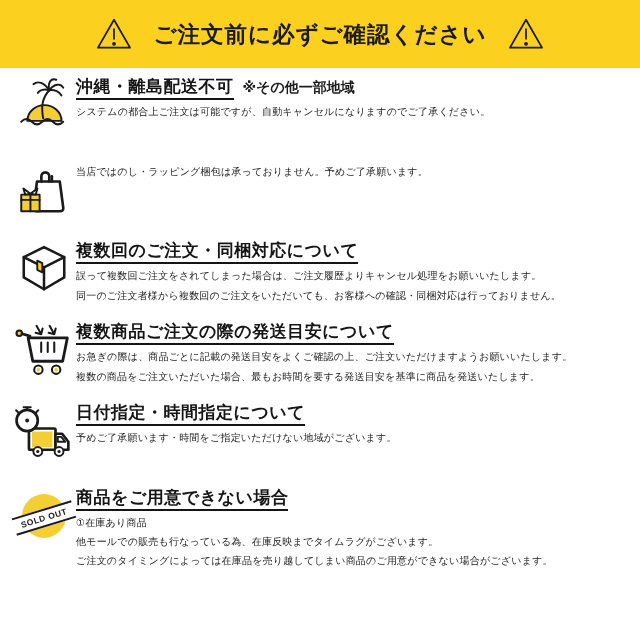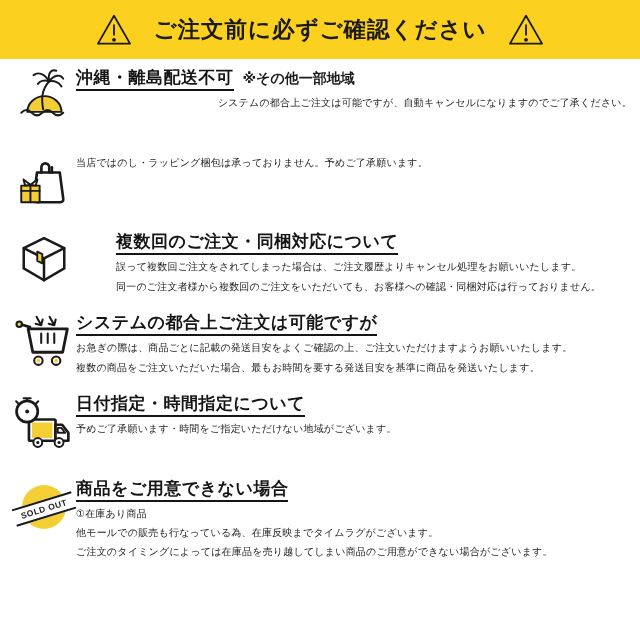--- a/index.html
+++ b/index.html
@@ -3,21 +3,21 @@
 <meta charset="utf-8">
 <style>
   html,body{margin:0;padding:0;}
   body{
     width:640px;height:640px;overflow:hidden;background:#ffffff;
     font-family:"Liberation Sans","DejaVu Sans",sans-serif;
     color:var(--text,#1c1c1c);
   }
   
   .banner{
-    height:59px;background:var(--banner-yellow,#fcd01f);
+    height:68px;background:var(--banner-yellow,#fcd01f);
     display:flex;align-items:center;justify-content:center;gap:20px;
   }
   .banner h1{
     margin:0;font-size:22.5px;font-weight:800;letter-spacing:1px;color:#1a1a1a;
   }
   .tri svg{display:block;}
   
   main{padding:8px 8px 0 12px;}
   .section{display:flex;align-items:flex-start;}
   .iconwrap{
@@ -27,23 +27,23 @@
   .content{flex:1;min-width:0;}
   .headrow{display:flex;align-items:baseline;gap:9px;line-height:22px;margin-bottom:2px;}
   .head{
     margin:0;font-size:17px;font-weight:800;color:#151515;
     display:inline-block;border-bottom:2px solid #151515;padding-bottom:1px;line-height:21px;
     letter-spacing:.5px;
   }
   .note{font-size:14px;font-weight:700;}
   .line{margin:0;font-size:10px;line-height:20px;letter-spacing:.2px;}
   .s6 .line{line-height:19px;}
-  .mb1{margin-bottom:28px;text-align:right;}
+  .mb1{margin-bottom:28px;}
   .mb2{margin-bottom:20px;}
-  .mb3{margin-bottom:15px;gap:40px;}
+  .mb3{margin-bottom:15px;}
   .mb4{margin-bottom:15px;}
   .mb5{margin-bottom:27px;}
   
   .stamp{
     position:relative;width:52px;height:52px;margin-top:2px;
   }
   .stamp .disc{
     position:absolute;left:4px;top:3px;width:44px;height:44px;border-radius:50%;
     background:var(--icon-yellow,#f4ce35);
   }
@@ -150,21 +150,21 @@
         <path class="fill-w ink" d="M15 16 H57 L52 41 H20 Z"></path>
         <path class="ink-thin" d="M29 21 v10 M36 21 v10 M43 21 v10"></path>
         <circle class="fill-w ink-thin" cx="26" cy="50" r="4.5"></circle>
         <circle class="fill-w ink-thin" cx="45" cy="50" r="4.5"></circle>
         <circle class="fill-y" cx="26" cy="50" r="2"></circle>
         <circle class="fill-y" cx="45" cy="50" r="2"></circle>
       </svg>
     </div>
     <div class="content">
       <div class="headrow">
-        <h2 class="head">システムの都合上ご注文は可能ですが</h2>
+        <h2 class="head">複数商品ご注文の際の発送目安について</h2>
       </div>
       <p class="line">お急ぎの際は、商品ごとに記載の発送目安をよくご確認の上、ご注文いただけますようお願いいたします。</p>
       <p class="line">複数の商品をご注文いただいた場合、最もお時間を要する発送目安を基準に商品を発送いたします。</p>
     </div>
   </section>
 
   <section class="section mb5">
     <div class="iconwrap">
       <svg width="62" height="56" viewBox="0 0 70 60">
         <rect class="fill-w ink" x="18" y="26" width="30" height="24" rx="1.5"></rect>

